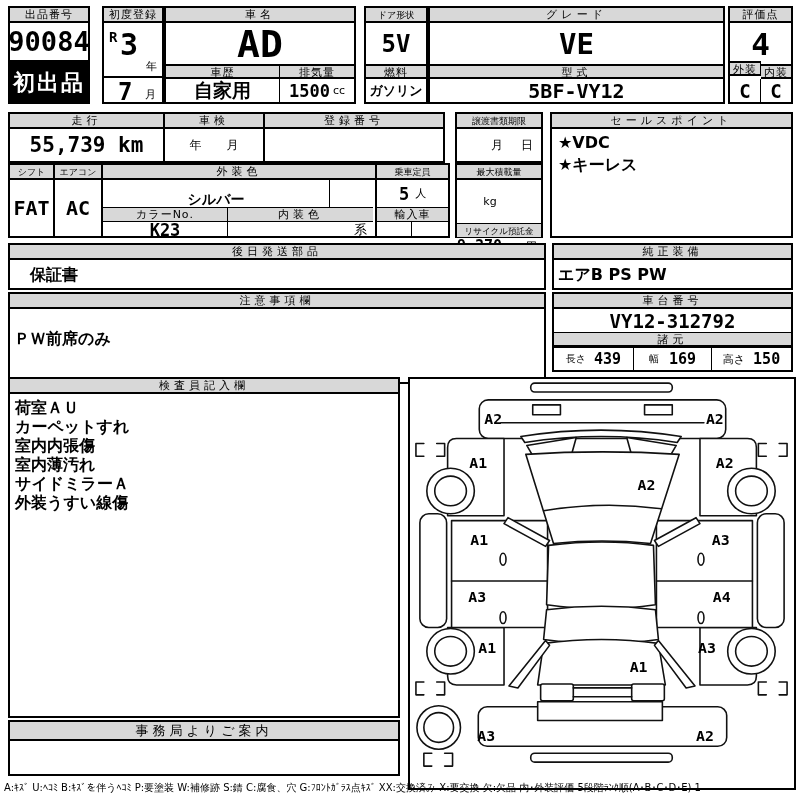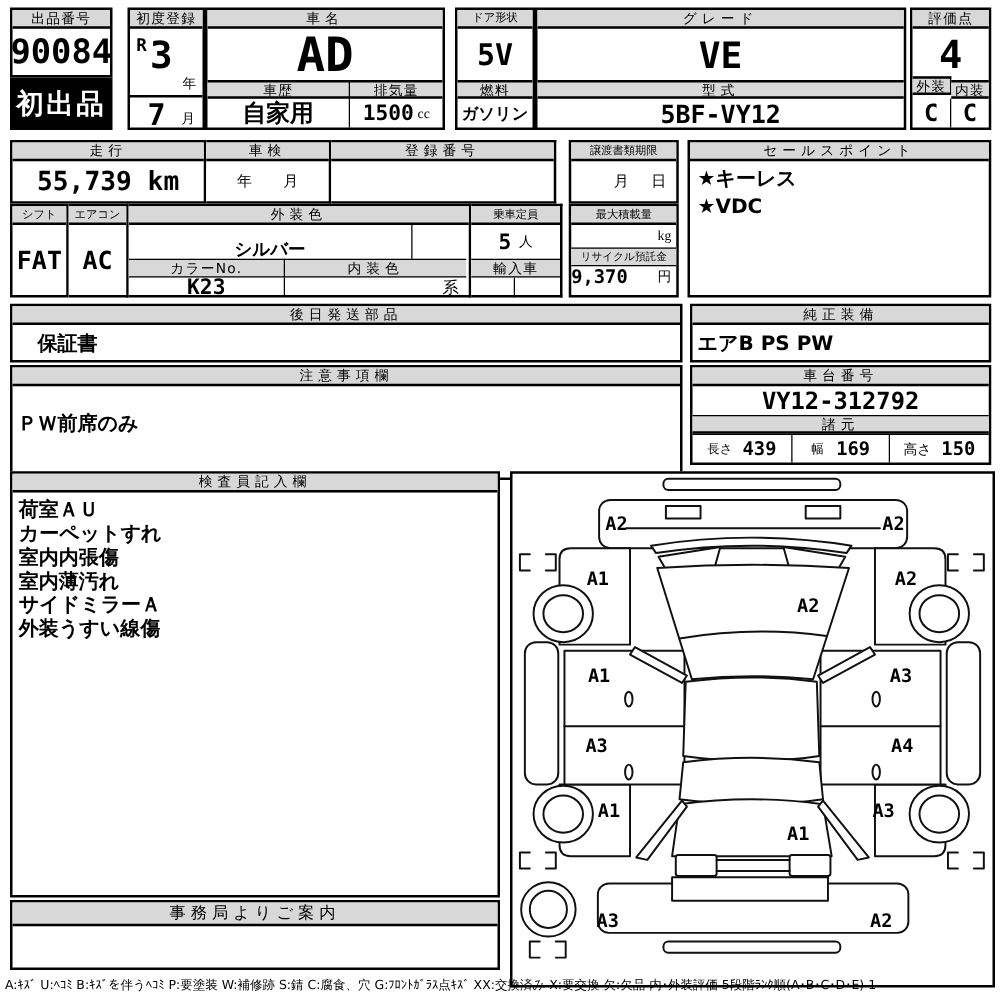--- a/index.html
+++ b/index.html
@@ -16,21 +16,21 @@
   .hdr.tight{letter-spacing:1px;}
   .hdr.small{font-size:9px;line-height:14px;letter-spacing:0px;}
   .val{display:flex;align-items:center;justify-content:center;box-sizing:border-box;}
   .num{font-family:"DejaVu Sans Mono",monospace;font-weight:bold;}
   .b{font-weight:bold;}
   .abs{position:absolute;box-sizing:border-box;}
   .badge{
     background:#000;color:#fff;display:flex;align-items:center;justify-content:center;
     font-size:22px;font-weight:bold;letter-spacing:2px;
   }
-  .unit{font-size:11px;font-weight:normal;font-family:Liberation Serif, serif;}
+  .unit{font-size:11px;font-weight:normal;}
   .legend{
     position:absolute;left:4px;top:781px;width:794px;font-size:10px;
     white-space:nowrap;letter-spacing:0;
   }
   svg text{font-family:"DejaVu Sans Mono","DejaVu Sans",monospace;font-weight:bold;}
 </style>
 </head>
 <body>
 
 <div id="root">
@@ -111,22 +111,22 @@
     <div class="hdr small">譲渡書類期限</div>
     <div class="val" style="height:32px;font-size:12px;justify-content:flex-end;gap:18px;padding-right:8px">
       <span>月</span>
       <span>日</span>
     </div>
   </div>
 
   <div class="box" style="left:550px;top:112px;width:243px;height:126px">
     <div class="hdr">セールスポイント</div>
     <div style="padding:3px 6px">
+      <div class="b" style="font-size:16px;line-height:22px">★VDC</div>
       <div class="b" style="font-size:16px;line-height:22px">★キーレス</div>
-      <div class="b" style="font-size:16px;line-height:22px">★VDC</div>
     </div>
   </div>
 
   <div class="box" style="left:8px;top:163px;width:47px;height:75px">
     <div class="hdr small">シフト</div>
     <div class="val num" style="height:56px;font-size:20px">FAT</div>
   </div>
 
   <div class="box" style="left:55px;top:163px;width:48px;height:75px;border-left:none">
     <div class="hdr small">エアコン</div>
@@ -148,21 +148,21 @@
     <div class="val" style="height:27px;gap:6px">
       <span class="num" style="font-size:17px">5</span>
       <span class="unit">人</span>
     </div>
     <div class="hdr tight" style="border-top:1px solid #000;border-bottom:1px solid #000">輸入車</div>
     <div class="abs" style="left:0;top:57px;width:35px;height:16px;border-right:1px solid #000"></div>
   </div>
 
   <div class="box" style="left:455px;top:163px;width:88px;height:75px">
     <div class="hdr small">最大積載量</div>
-    <div class="val" style="height:18px;justify-content:flex-end;padding-right:4px;gap:4px">
+    <div class="val" style="height:43px;justify-content:center;padding-right:22px;gap:4px">
       <span></span>
       <span class="unit">kg</span>
     </div>
     <div class="hdr small" style="border-top:1px solid #000;border-bottom:1px solid #000;font-size:8.5px">リサイクル預託金</div>
     <div class="val" style="height:16px;justify-content:space-between;padding-right:4px;gap:15px">
       <span class="num" style="font-size:15px">9,370</span>
       <span class="unit">円</span>
     </div>
   </div>
 

